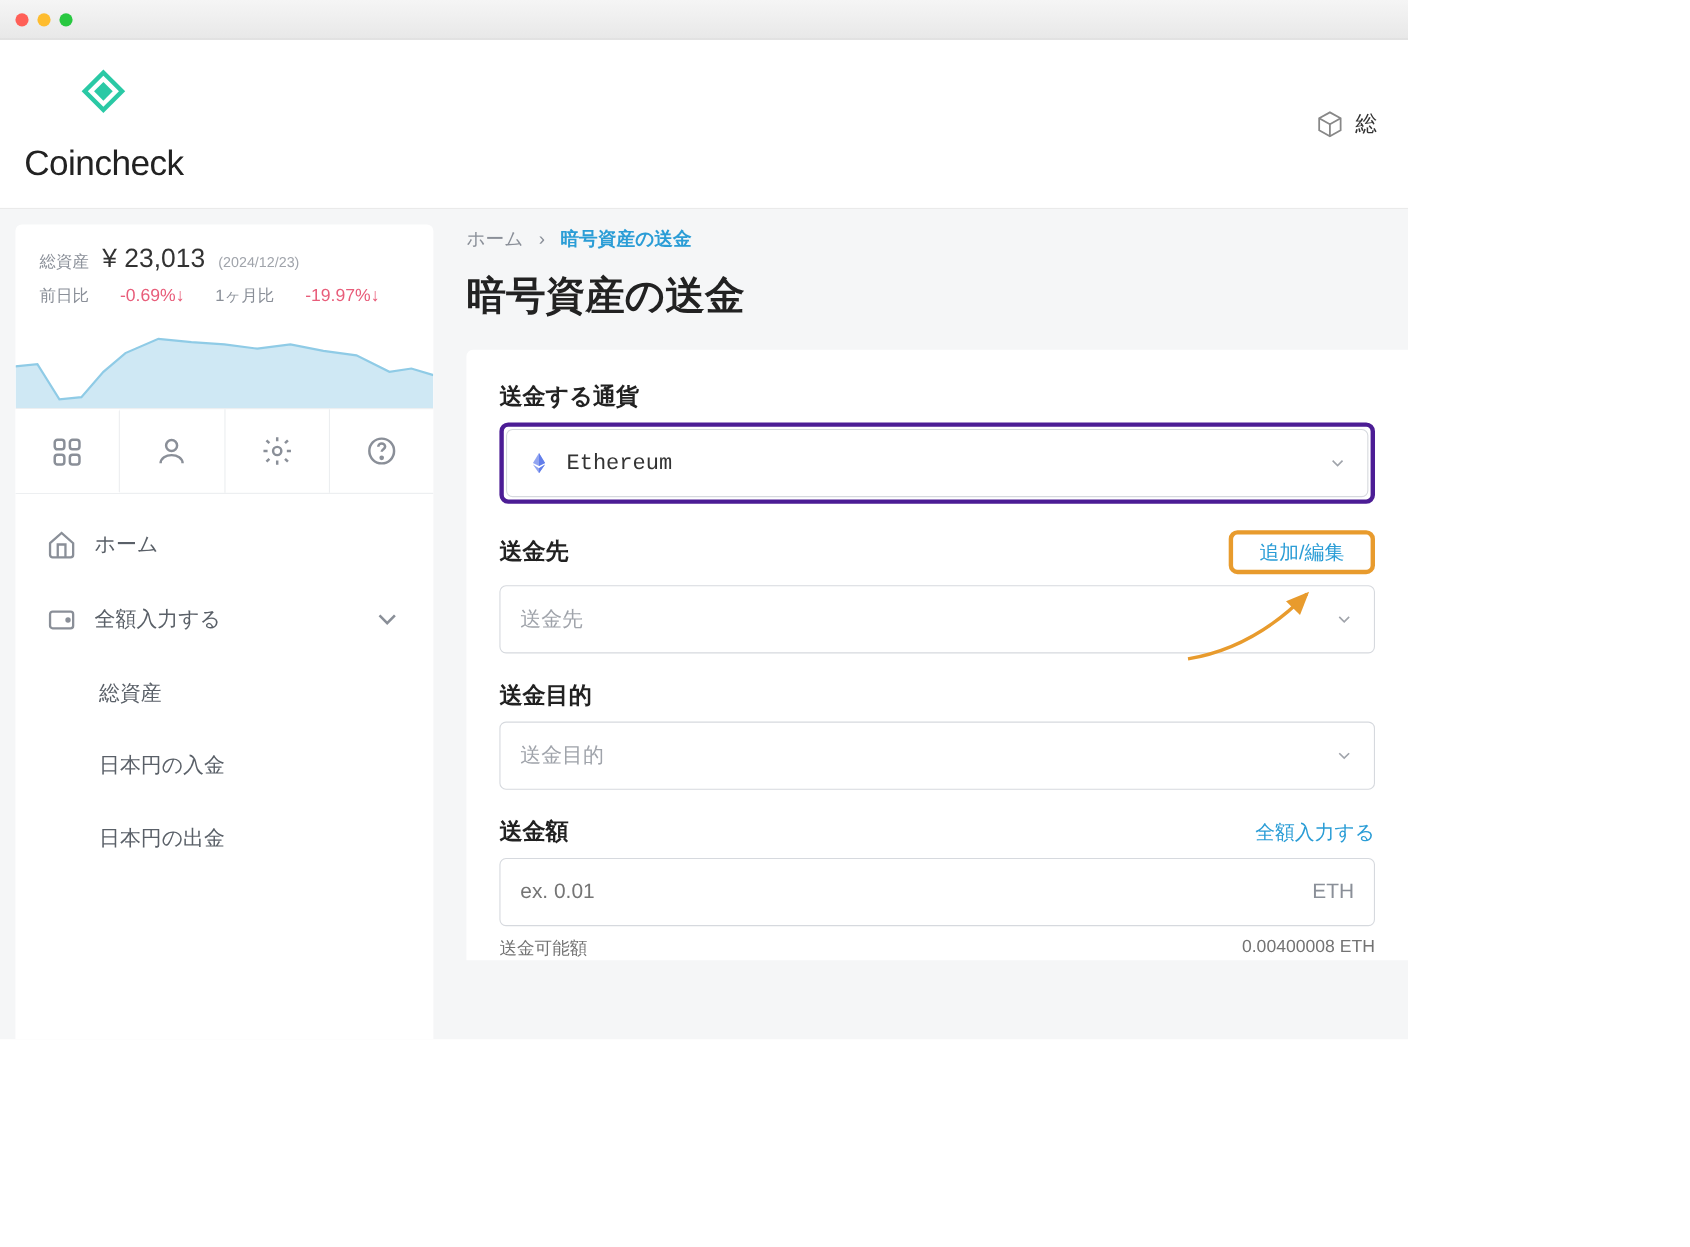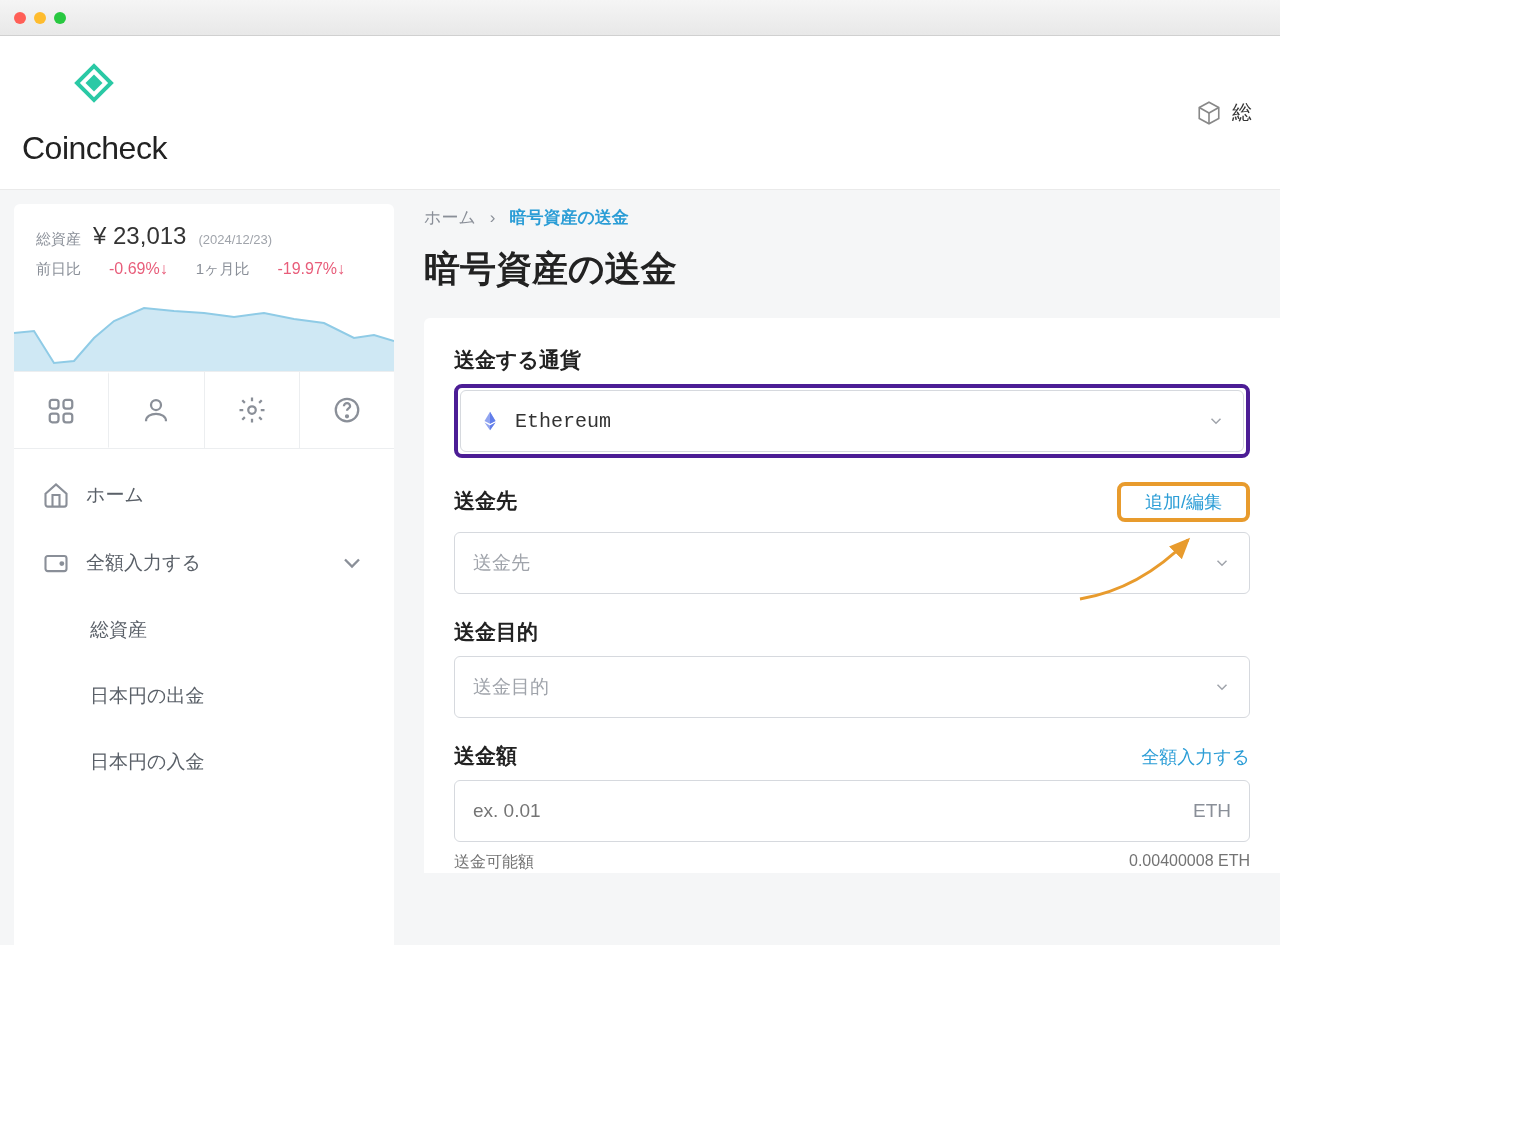--- a/index.html
+++ b/index.html
@@ -271,22 +271,22 @@
           <svg class="nav-icon" viewBox="0 0 24 24" fill="none" stroke="currentColor" stroke-width="1.8">
             <rect x="3" y="6" width="18" height="13" rx="2"></rect>
               <circle cx="17" cy="12.5" r="1.2" fill="currentColor"></circle>
           </svg>
           <span>全額入力する</span>
           <svg class="nav-icon caret" viewBox="0 0 24 24" fill="none" stroke="currentColor" stroke-width="2">
             <path d="M6 9l6 6 6-6"></path>
           </svg>
         </div>
         <div class="nav-sub">総資産</div>
+        <div class="nav-sub">日本円の入金</div>
         <div class="nav-sub">日本円の出金</div>
-        <div class="nav-sub">日本円の入金</div>
       </div>
     </div>
 
     <div class="main">
       <div class="breadcrumb">
         <span>ホーム</span>
         <span>›</span>
         <span class="current">暗号資産の送金</span>
       </div>
       <h1 class="page-title">暗号資産の送金</h1>

